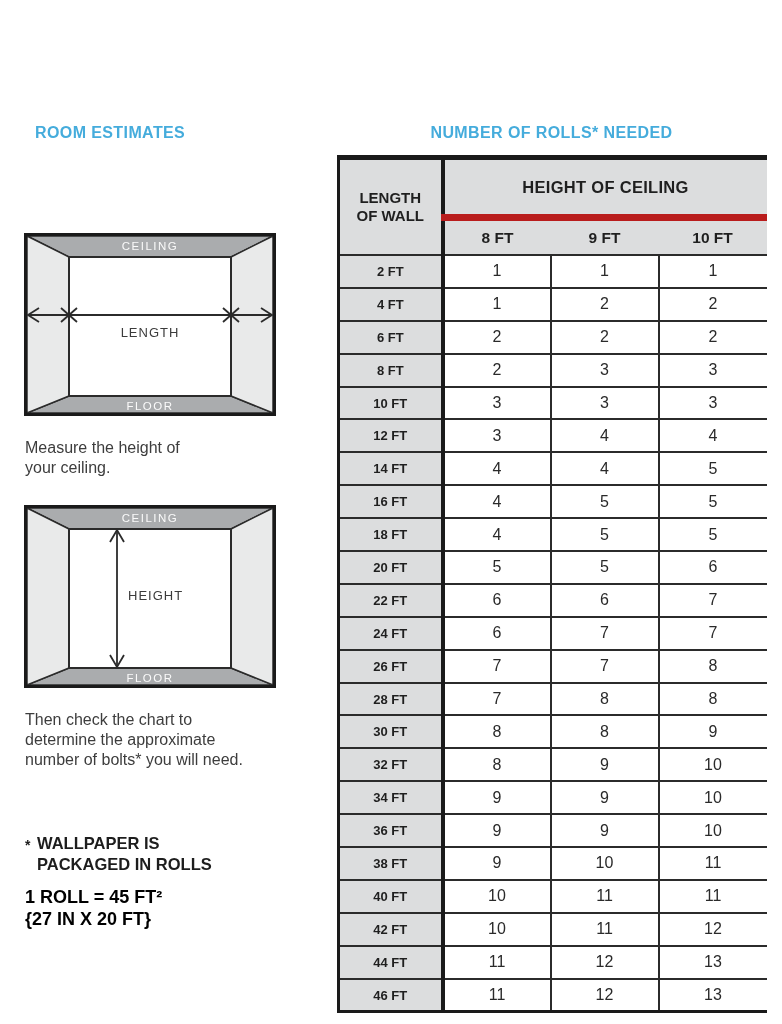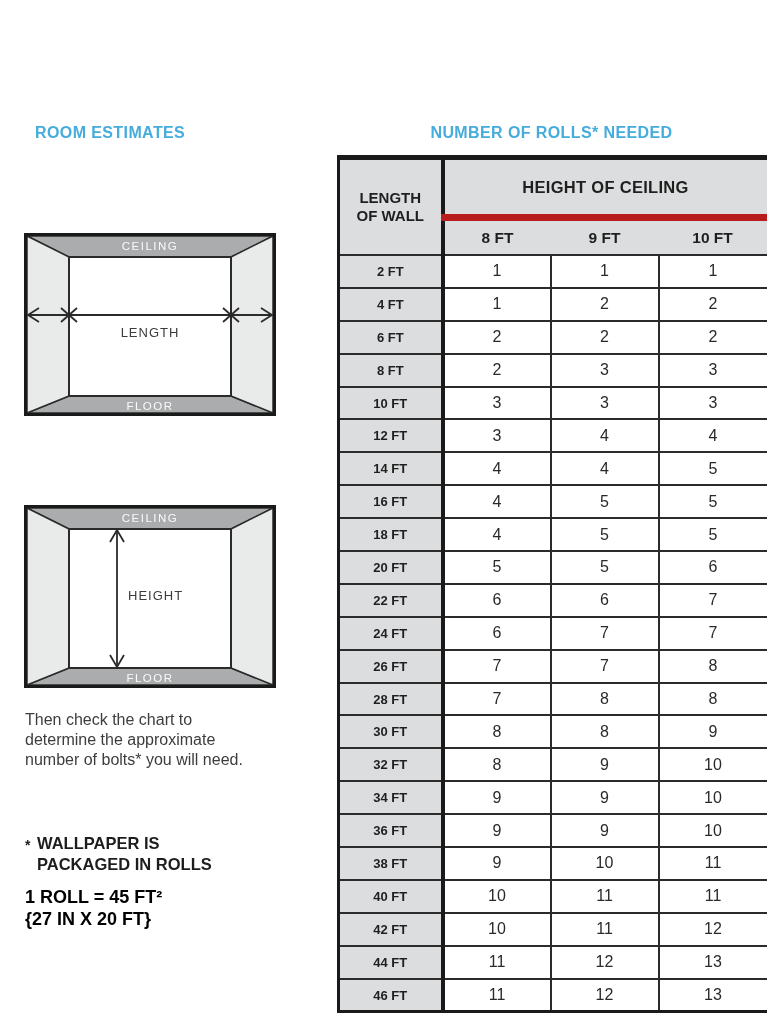--- a/index.html
+++ b/index.html
@@ -118,20 +118,22 @@
       <line x1="37" y1="75" x2="53" y2="89"></line>
       <line x1="37" y1="89" x2="53" y2="75"></line>
       <line x1="199" y1="75" x2="215" y2="89"></line>
       <line x1="199" y1="89" x2="215" y2="75"></line>
     </g>
     <text class="wall-label" x="126" y="17" text-anchor="middle">CEILING</text>
     <text class="wall-label" x="126" y="177" text-anchor="middle">FLOOR</text>
     <text class="measure-label" x="126" y="104" text-anchor="middle">LENGTH</text>
   </svg>
 
+  <div class="body-text step2">Measure the height of
+your ceiling.</div>
 
   <svg class="diagram diagram2" viewBox="0 0 252 183">
     <polygon points="3,3 249,3 207,24 45,24" fill="#AAACAE" stroke="#2b2b2b" stroke-width="1.5"></polygon>
     <polygon points="3,180 249,180 207,163 45,163" fill="#AAACAE" stroke="#2b2b2b" stroke-width="1.5"></polygon>
     <polygon points="3,3 45,24 45,163 3,180" fill="#E9EAEA" stroke="#2b2b2b" stroke-width="1.5"></polygon>
     <polygon points="249,3 207,24 207,163 249,180" fill="#E9EAEA" stroke="#2b2b2b" stroke-width="1.5"></polygon>
     <rect x="45" y="24" width="162" height="139" fill="#ffffff" stroke="#2b2b2b" stroke-width="2"></rect>
     <rect x="1.5" y="1.5" width="249" height="180" fill="none" stroke="#1a1a1a" stroke-width="3"></rect>
     <g stroke="#2b2b2b" stroke-width="1.8" fill="none">
       <line x1="93" y1="26" x2="93" y2="161"></line>

